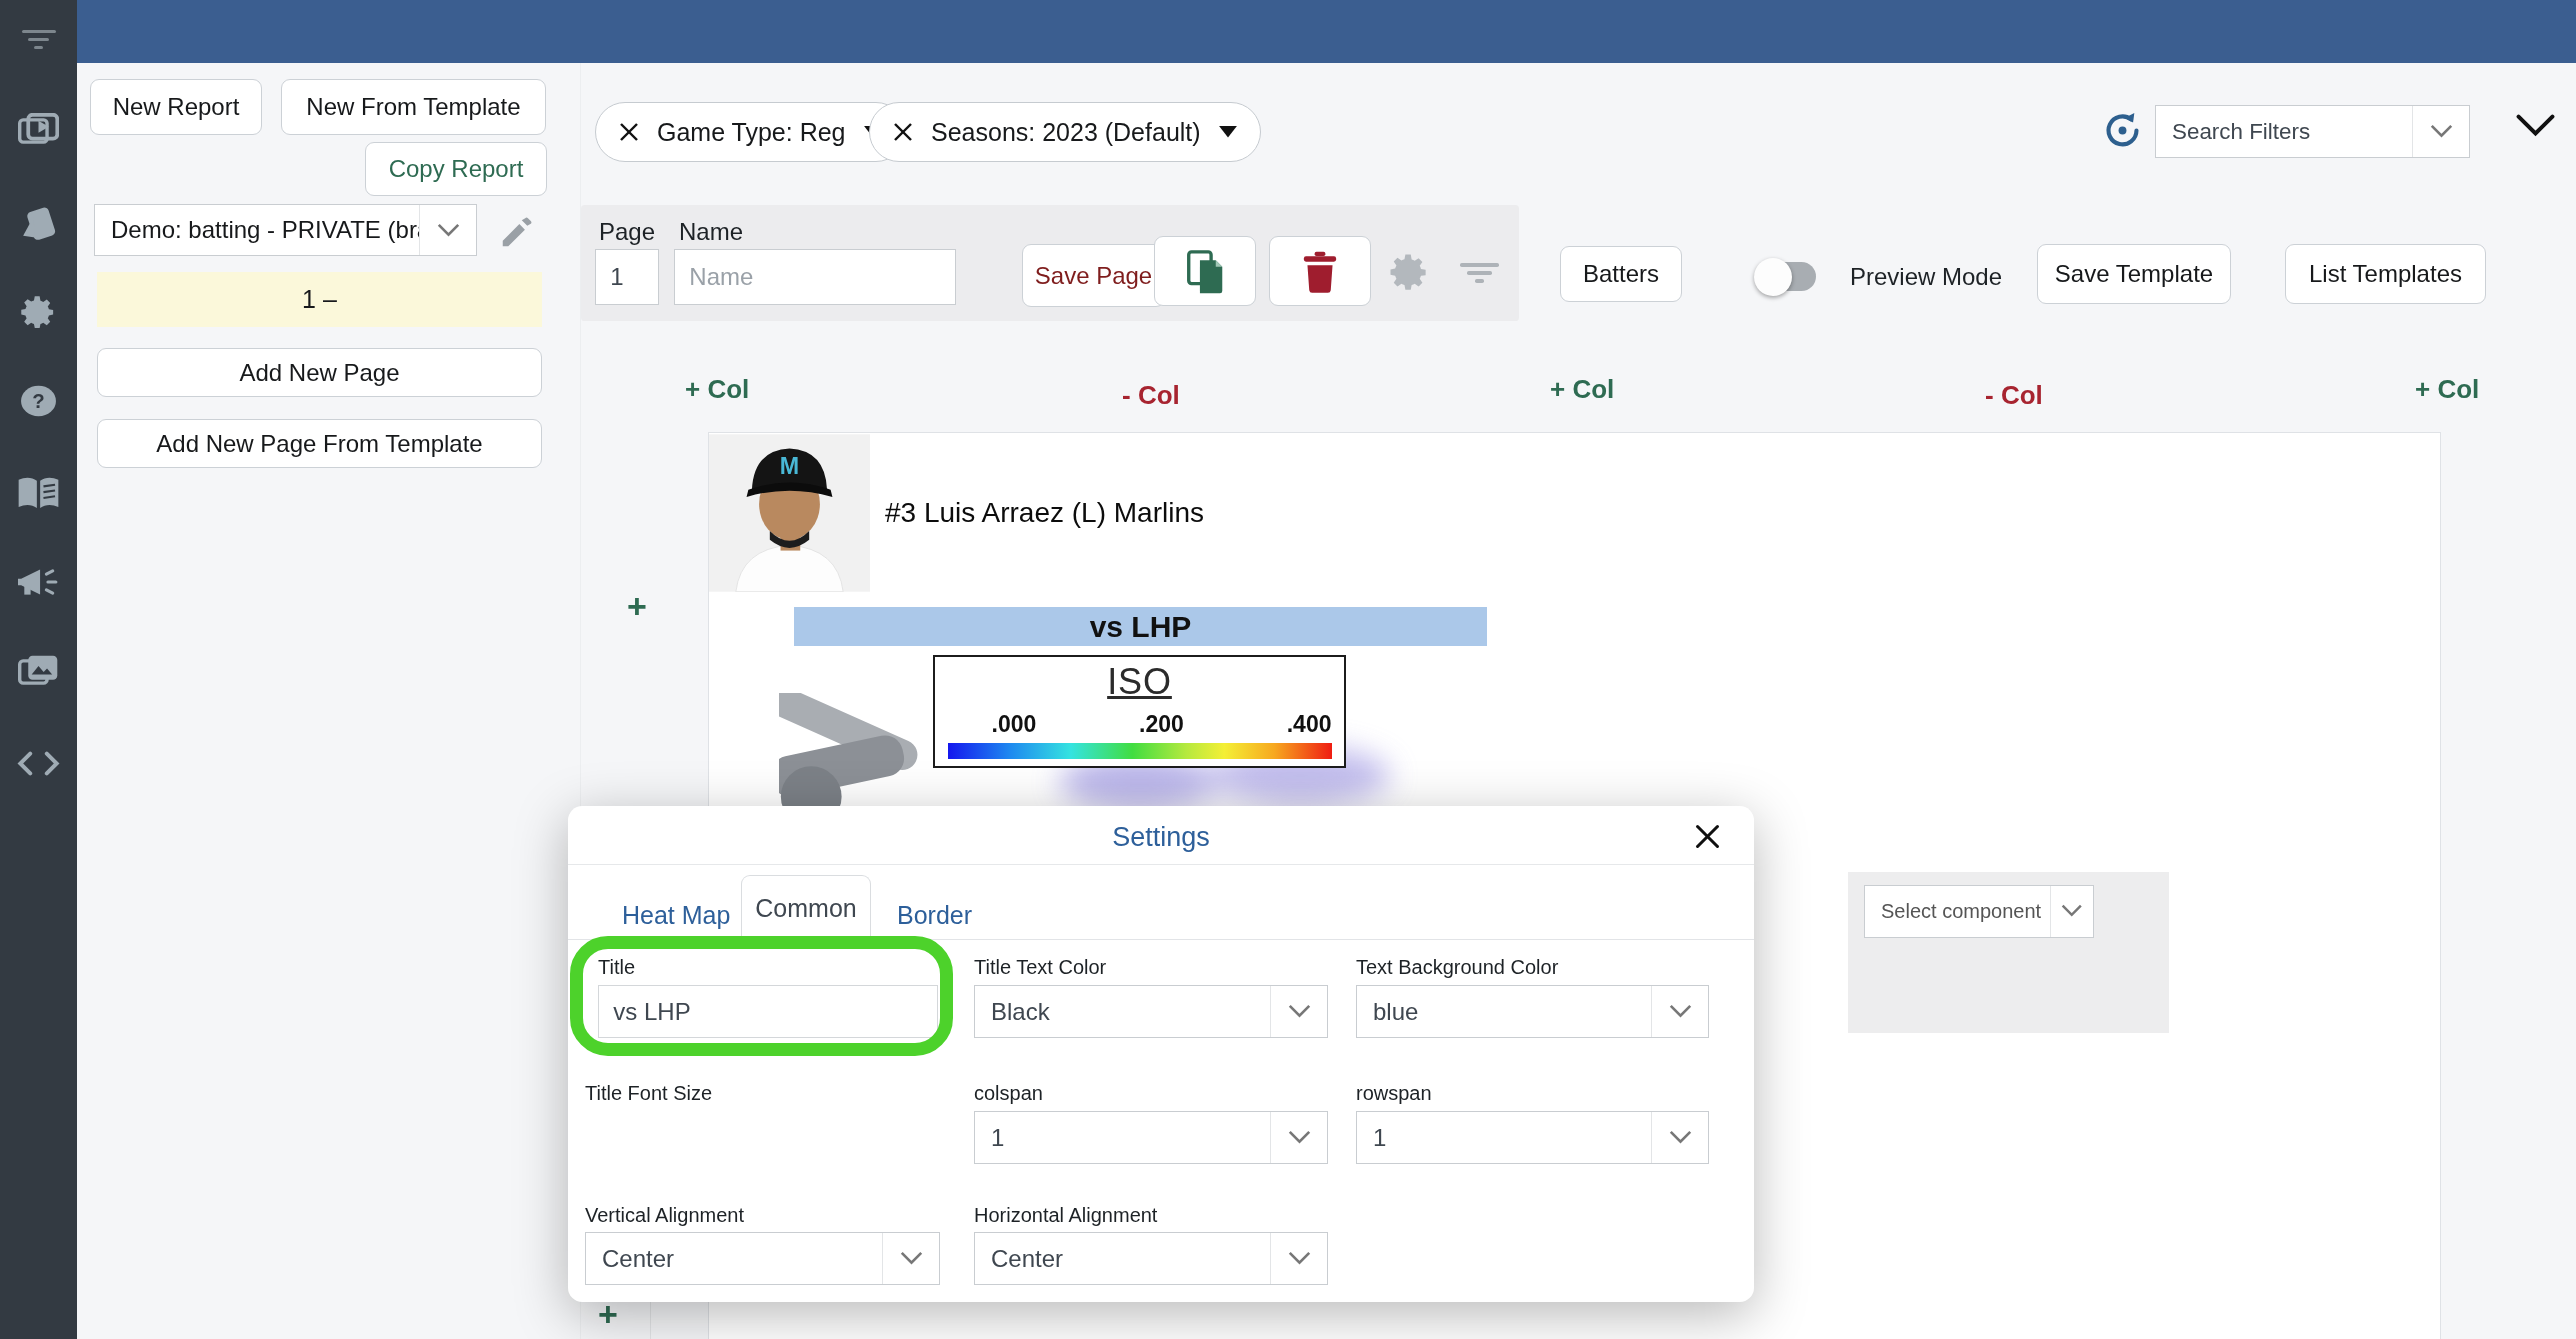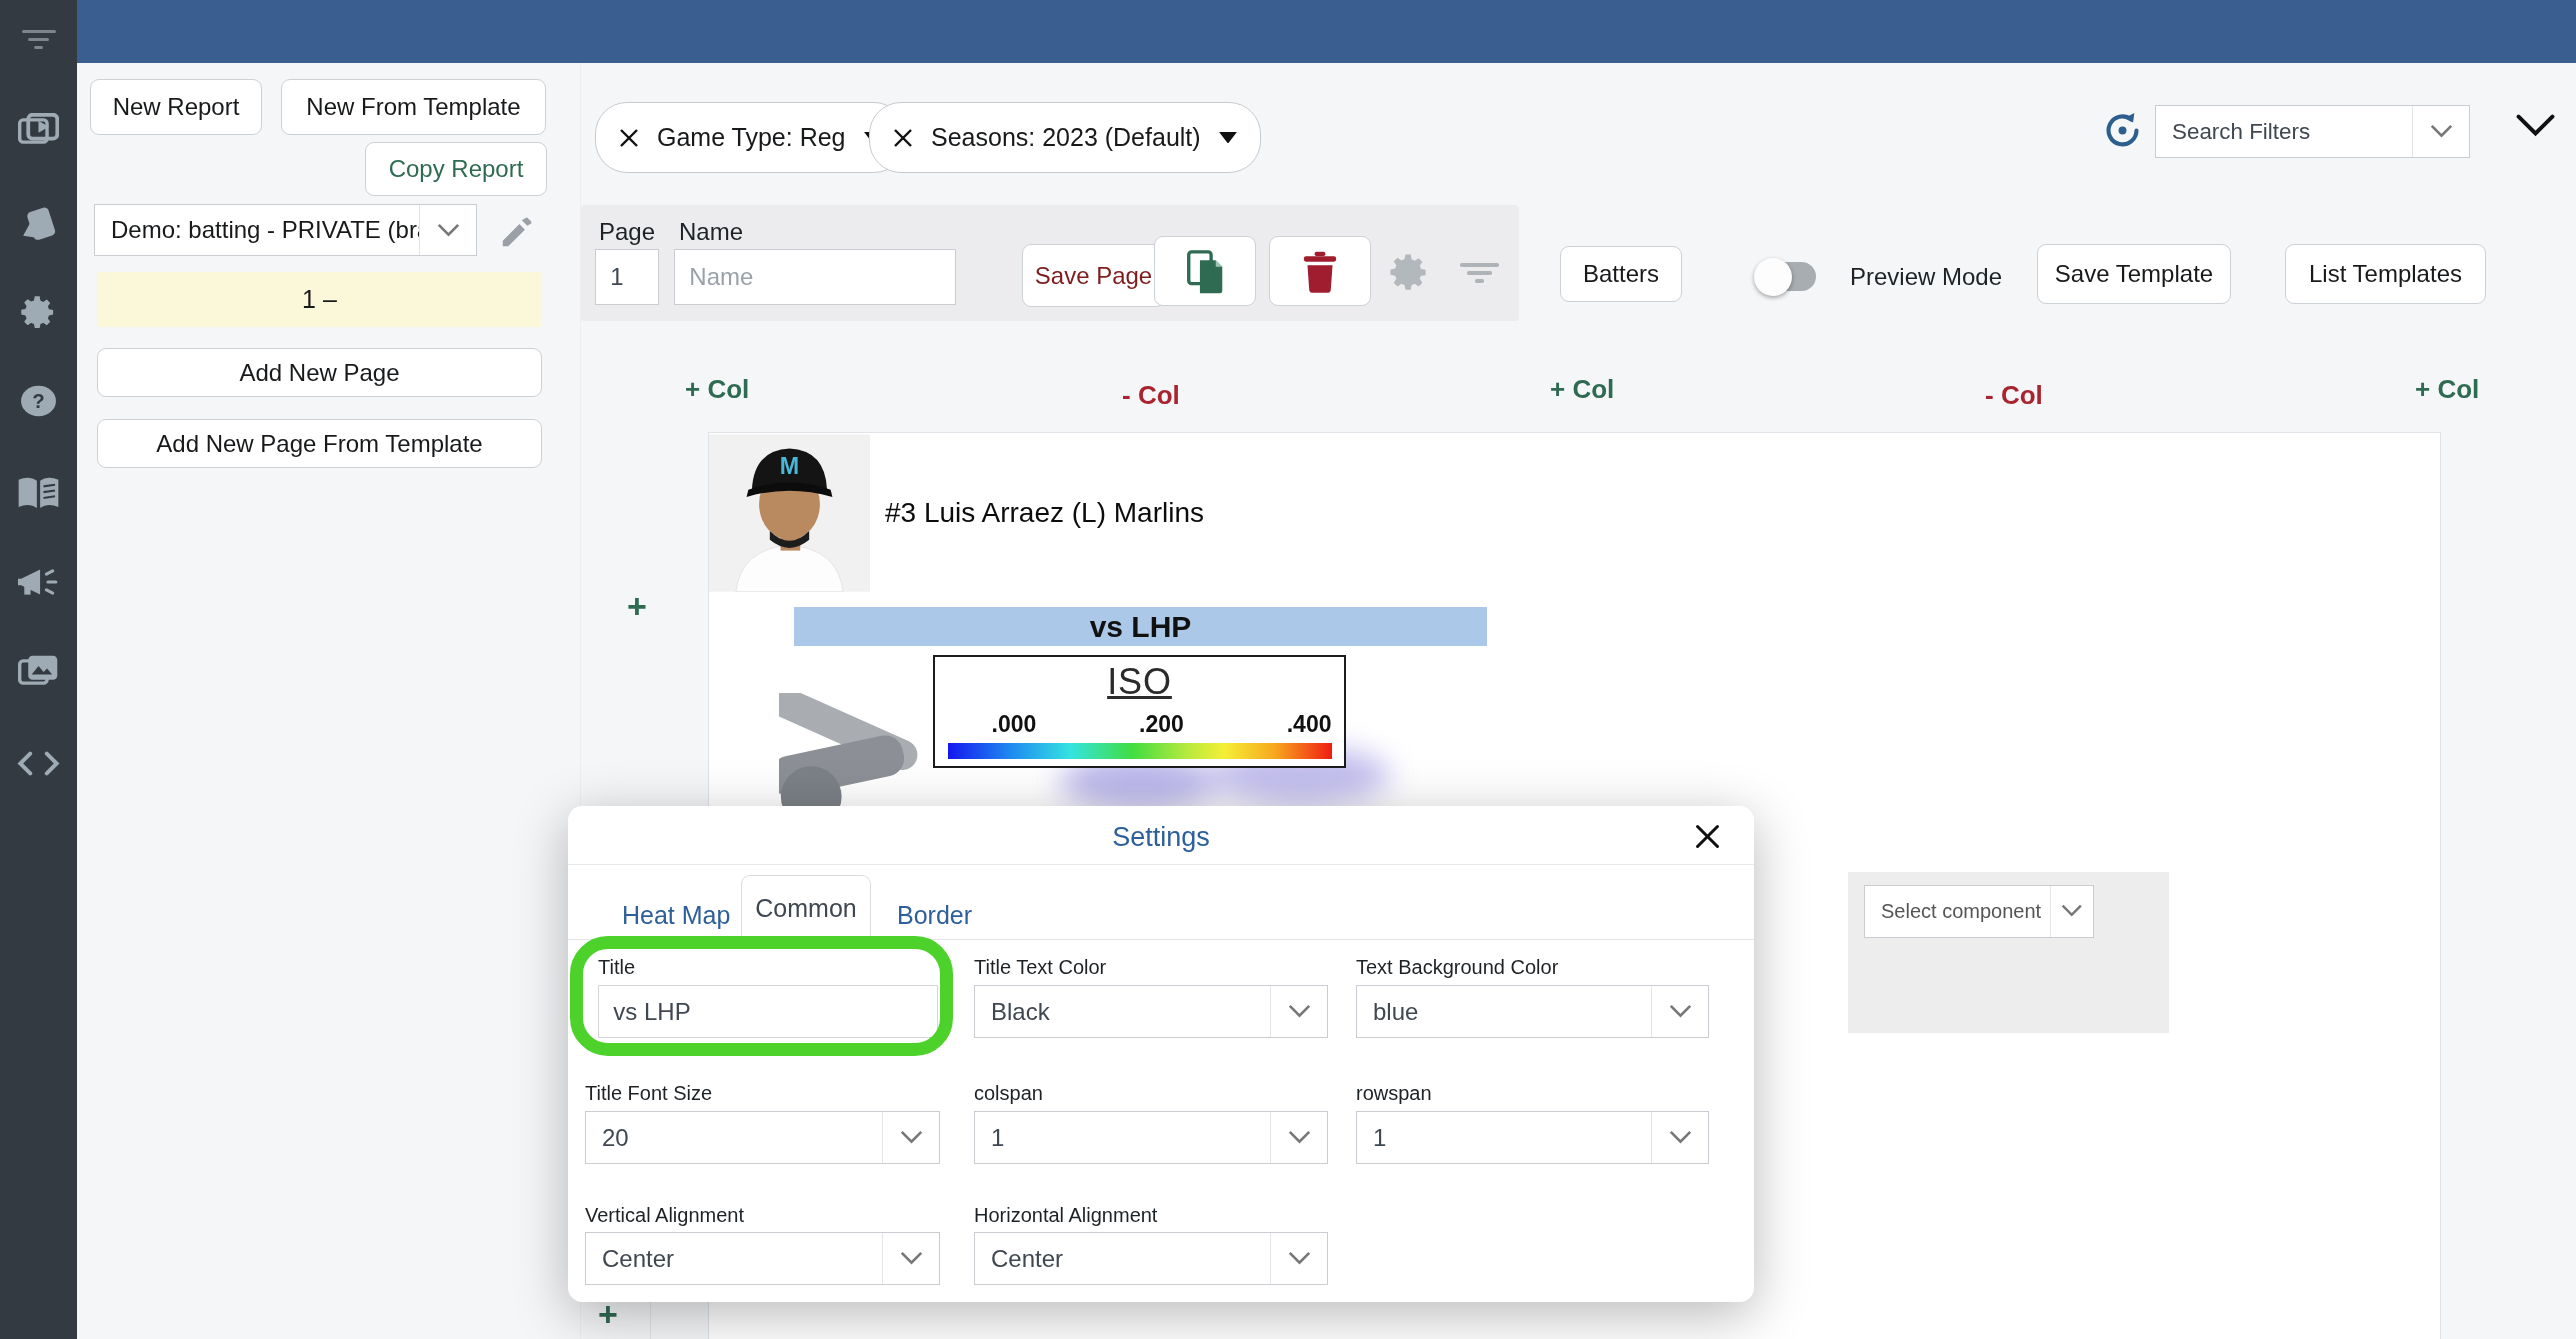--- a/index.html
+++ b/index.html
@@ -18,21 +18,21 @@
          display:flex; align-items:center; justify-content:center; font-size:24px; color:#17191b; cursor:pointer; }
   .btn.teal { color:#2e6b52; }
   .btn.blue { color:#7f1d1d;margin-left:35px; }
   .sel { position:absolute; background:#fff; border:1.3px solid #c9cdd1; display:flex; align-items:stretch; cursor:pointer; }
   .sel .val { flex:1; display:flex; align-items:center; padding-left:16px; font-size:24px; color:#3f4750; white-space:nowrap; overflow:hidden; text-overflow:ellipsis; }
   .sel .chev { width:57px; border-left:0.9px solid #e3e5e7; display:flex; align-items:center; justify-content:center; }
   .inp { position:absolute; background:#fff; border:1.3px solid #c9cdd1; font-size:24px; color:#3f4750; padding:0 14.3px; font-family:inherit; }
   .inp::placeholder { color:#9aa1a8; }
   .lbl { position:absolute; font-size:24px; color:#1d2226; }
 
-  .chip { position:absolute; height:71px; background:#fff; border:1.3px solid #c6cbd0; border-radius:32px;
+  .chip { position:absolute; height:60px; background:#fff; border:1.3px solid #c6cbd0; border-radius:32px;
           display:flex; align-items:center; gap:18px; padding:0 23px; font-size:25px; color:#17191b; cursor:pointer; }
 
   
   .flt { display:flex; flex-direction:column; align-items:center; gap:4.5px; }
   .flt i { display:block; background:currentColor; height:3.6px; border-radius:1.8px; }
 
   
   .card { position:absolute; left:708px; top:432px; width:1733px; height:908px; background:#fff; border:0.9px solid #dfe2e6; }
   .banner { position:absolute; left:85px; top:174px; width:693px; height:39px; display:flex; align-items:center; justify-content:center;
             font-size:30px; font-weight:bold; color:#111; }
@@ -336,28 +336,20 @@
     <div class="sel" style="left:788px;top:179px;width:353px;height:53px">
       <span class="val">blue</span>
       <span class="chev">
           <svg width="23" height="14.3" viewBox="0 0 26 16" fill="none" stroke="#777" stroke-width="3">
             <polyline points="2,2 13,13 24,2"></polyline>
           </svg>
         </span>
     </div>
 
     <div class="f-lbl" style="left:17px;top:276px">Title Font Size</div>
-    <div class="sel" style="left:17px;top:305px;width:355px;height:53px">
-      <span class="val">20</span>
-      <span class="chev">
-          <svg width="23" height="14.3" viewBox="0 0 26 16" fill="none" stroke="#777" stroke-width="3">
-            <polyline points="2,2 13,13 24,2"></polyline>
-          </svg>
-        </span>
-    </div>
 
     <div class="f-lbl" style="left:406px;top:276px">colspan</div>
     <div class="sel" style="left:406px;top:305px;width:354px;height:53px">
       <span class="val">1</span>
       <span class="chev">
           <svg width="23" height="14.3" viewBox="0 0 26 16" fill="none" stroke="#777" stroke-width="3">
             <polyline points="2,2 13,13 24,2"></polyline>
           </svg>
         </span>
     </div>

